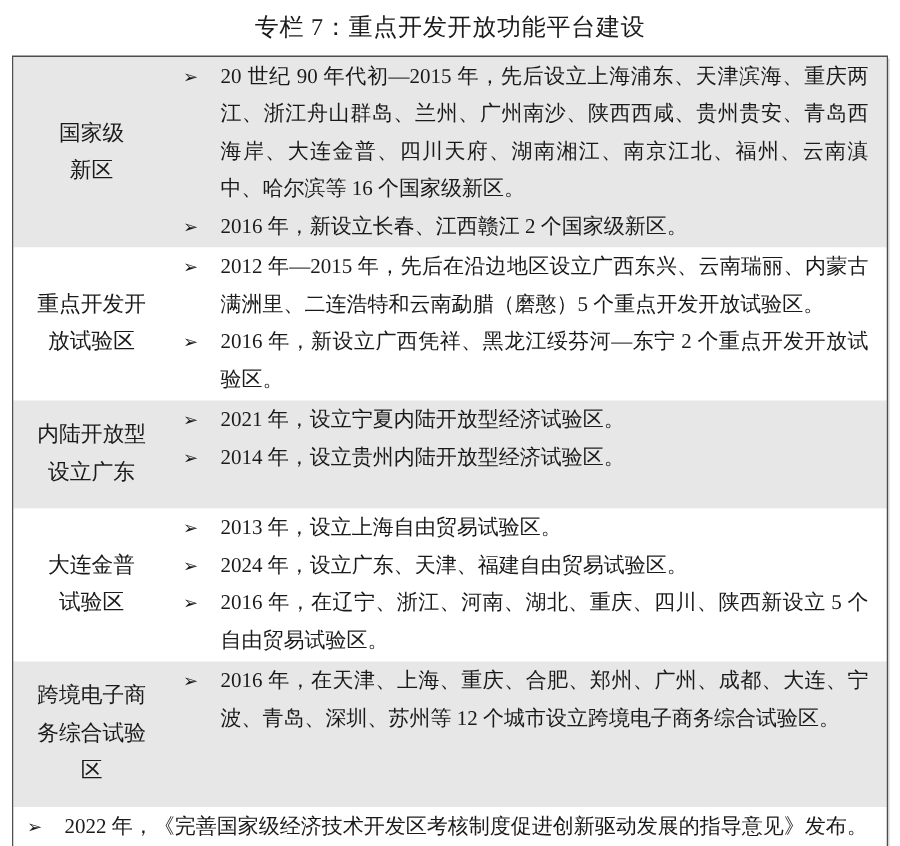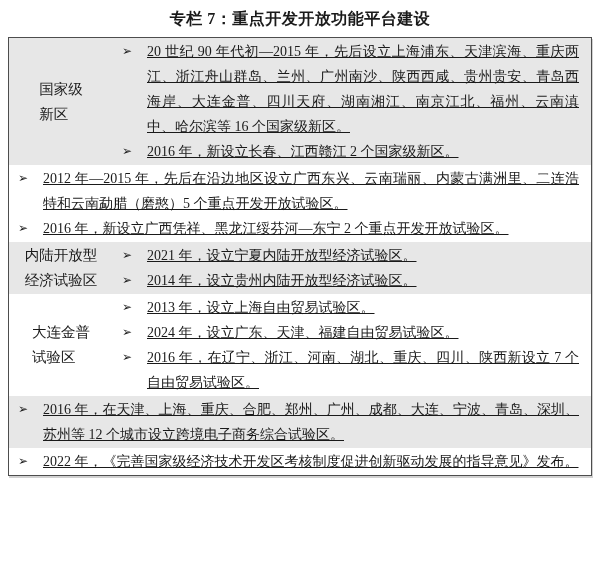--- a/index.html
+++ b/index.html
@@ -12,21 +12,21 @@
   html,body{margin:0;padding:0;}
   body{
     width:600px;height:564px;overflow:hidden;
     background:var(--page-bg);
     color:var(--text);
     font-family:"Liberation Serif","DejaVu Serif",serif;
   }
   .page{width:600px;height:564px;position:relative;}
   .title{
     text-align:center;
-    font-weight:bold;
+    font-weight:normal;
     font-size:16px;
     line-height:20px;
     padding:9px 0 8px 0;
     letter-spacing:0.5px;
   }
   .box-table{
     margin:0 8px;
     border:1px solid var(--border);
     box-shadow:1px 2px 0 rgba(0,0,0,0.18);
     background:var(--row-plain);
@@ -36,25 +36,25 @@
     align-items:stretch;
     background:var(--row-plain);
   }
   .row.shaded{background:var(--row-shaded);}
   .label{
     width:104px;
     flex:0 0 104px;
     display:flex;
     align-items:center;
     justify-content:center;
-    text-align:left;
+    text-align:center;
     white-space:pre-line;
     font-size:14.5px;
     line-height:25px;
-    padding:1px 2px;
+    padding:11px 2px;
     box-sizing:border-box;
   }
   .items{
     flex:1;
     padding:1px 12px 1px 0;
     box-sizing:border-box;
   }
   .item{display:flex;}
   .arrow{
     flex:0 0 34px;
@@ -63,21 +63,20 @@
     padding-left:9px;
     font-family:"DejaVu Sans","Liberation Sans",sans-serif;
     font-size:12px;
     line-height:25px;
   }
   .text{
     flex:1;
     font-size:14px;
     line-height:25px;
     text-align:justify;
-    text-decoration:underline;
   }
 </style>
 </head>
 <body>
 
 <div class="page">
   <div class="title">专栏 7：重点开发开放功能平台建设</div>
   <div class="box-table" id="table">
   <div class="row shaded">
     <div class="label">国家级
@@ -89,36 +88,38 @@
   </div>
 
   <div class="item">
     <span class="arrow">➢</span>
     <span class="text">2016 年，新设立长春、江西赣江 2 个国家级新区。</span>
   </div>
 </div>
   </div>
 
   <div class="row">
+    <div class="label">重点开发开
+放试验区</div>
     <div class="items">
   <div class="item">
     <span class="arrow">➢</span>
     <span class="text">2012 年—2015 年，先后在沿边地区设立广西东兴、云南瑞丽、内蒙古满洲里、二连浩特和云南勐腊（磨憨）5 个重点开发开放试验区。</span>
   </div>
 
   <div class="item">
     <span class="arrow">➢</span>
     <span class="text">2016 年，新设立广西凭祥、黑龙江绥芬河—东宁 2 个重点开发开放试验区。</span>
   </div>
 </div>
   </div>
 
   <div class="row shaded">
     <div class="label">内陆开放型
-经济试验区</div>
+设立广东</div>
     <div class="items">
   <div class="item">
     <span class="arrow">➢</span>
     <span class="text">2021 年，设立宁夏内陆开放型经济试验区。</span>
   </div>
 
   <div class="item">
     <span class="arrow">➢</span>
     <span class="text">2014 年，设立贵州内陆开放型经济试验区。</span>
   </div>
@@ -134,26 +135,29 @@
     <span class="text">2013 年，设立上海自由贸易试验区。</span>
   </div>
 
   <div class="item">
     <span class="arrow">➢</span>
     <span class="text">2024 年，设立广东、天津、福建自由贸易试验区。</span>
   </div>
 
   <div class="item">
     <span class="arrow">➢</span>
-    <span class="text">2016 年，在辽宁、浙江、河南、湖北、重庆、四川、陕西新设立 7 个自由贸易试验区。</span>
+    <span class="text">2016 年，在辽宁、浙江、河南、湖北、重庆、四川、陕西新设立 5 个自由贸易试验区。</span>
   </div>
 </div>
   </div>
 
   <div class="row shaded">
+    <div class="label">跨境电子商
+务综合试验
+区</div>
     <div class="items">
   <div class="item">
     <span class="arrow">➢</span>
     <span class="text">2016 年，在天津、上海、重庆、合肥、郑州、广州、成都、大连、宁波、青岛、深圳、苏州等 12 个城市设立跨境电子商务综合试验区。</span>
   </div>
 </div>
   </div>
 
   <div class="row">
     <div class="items">

